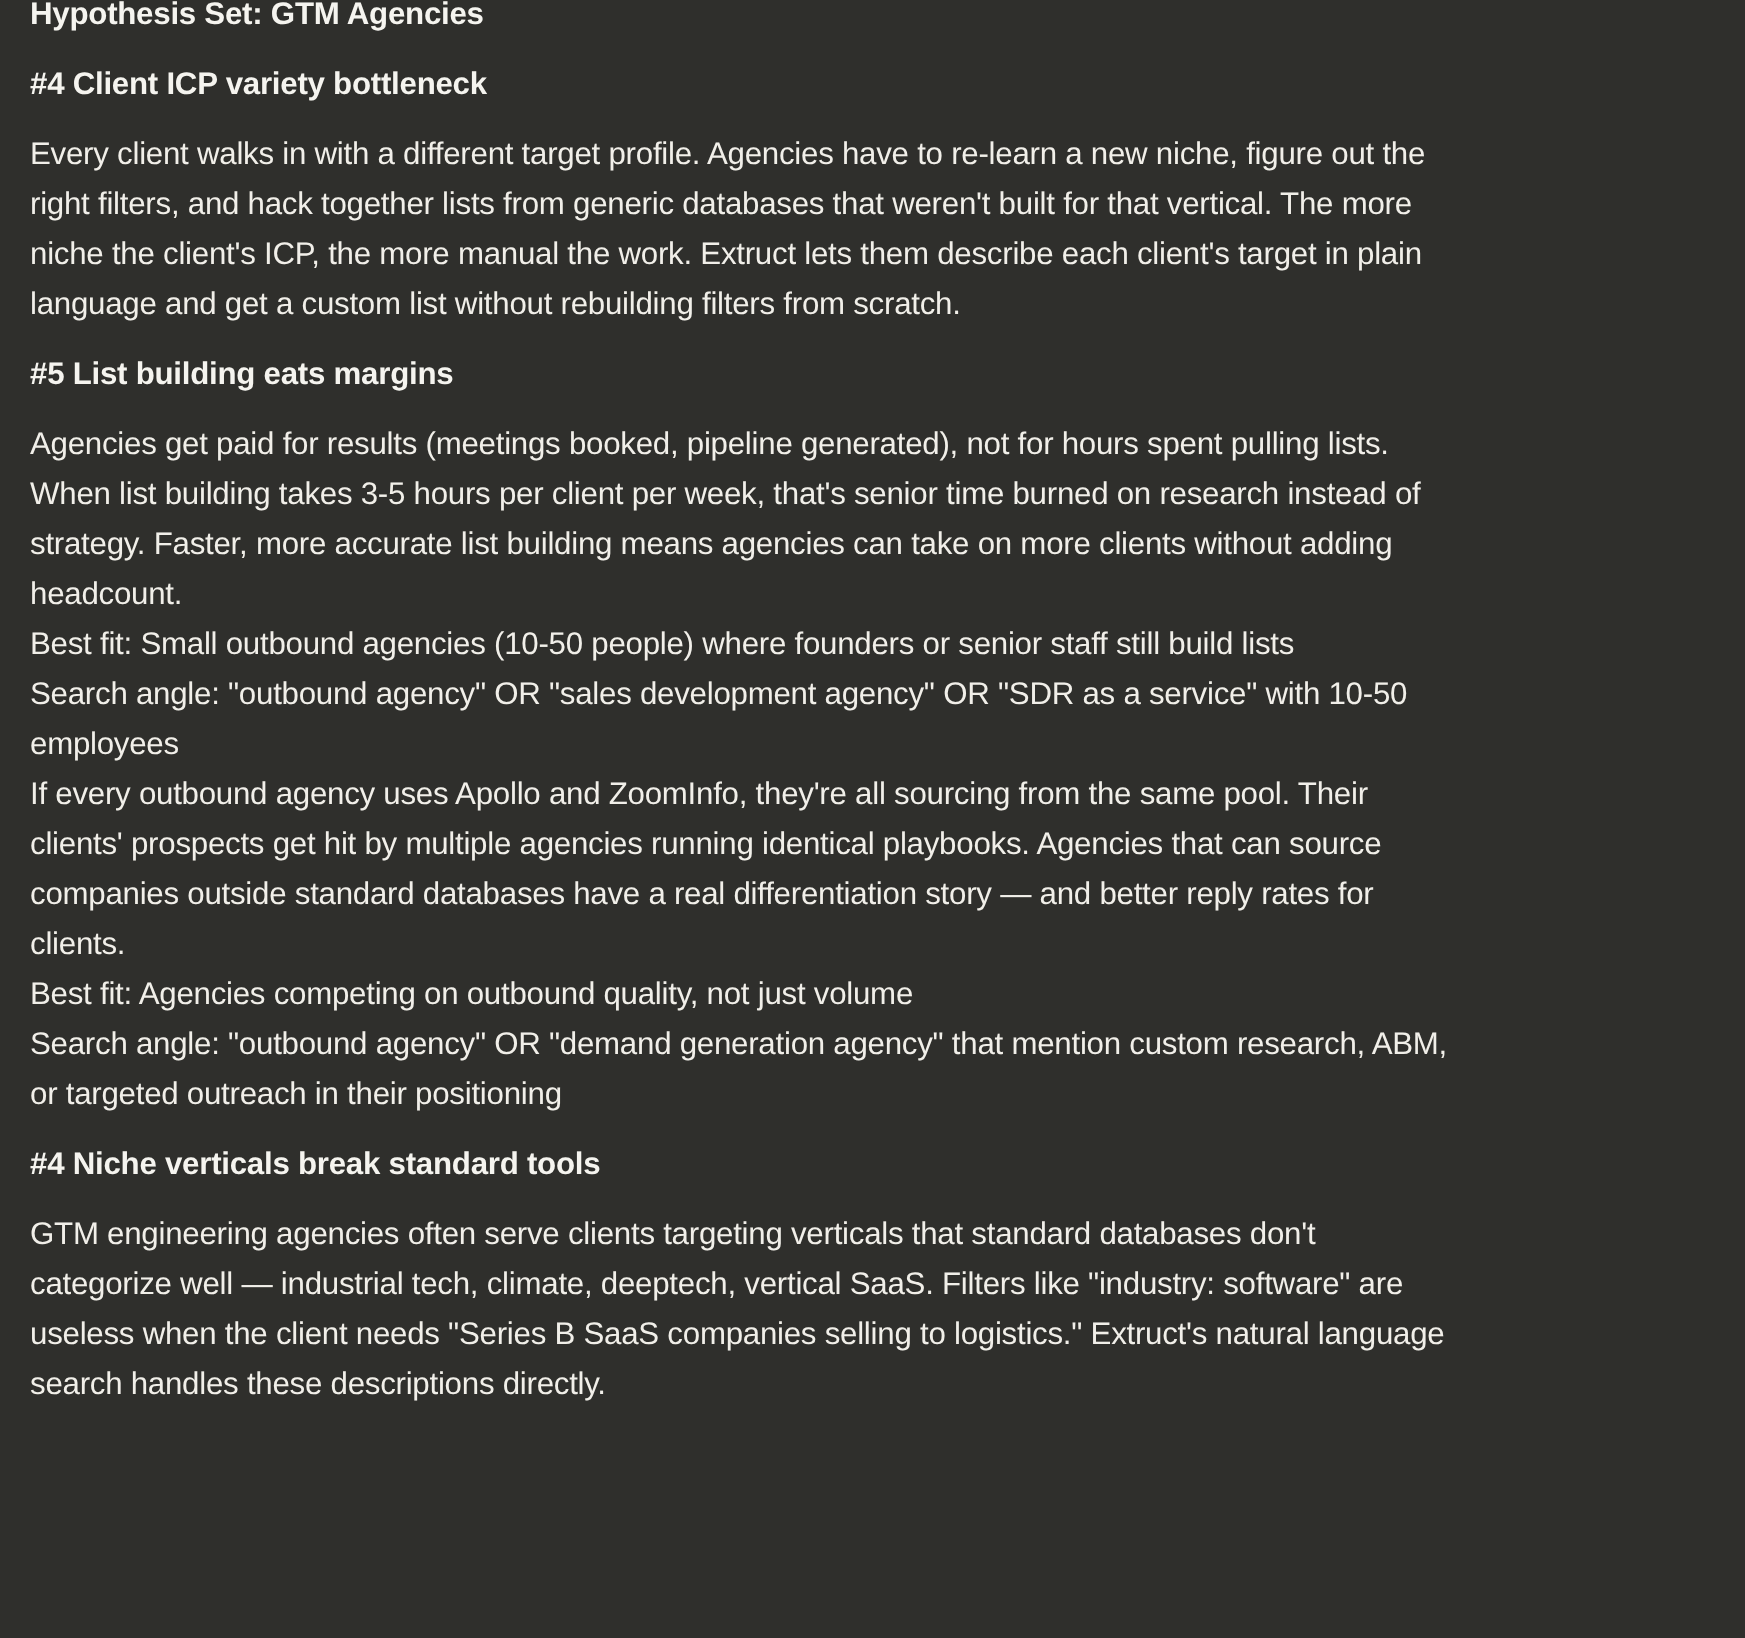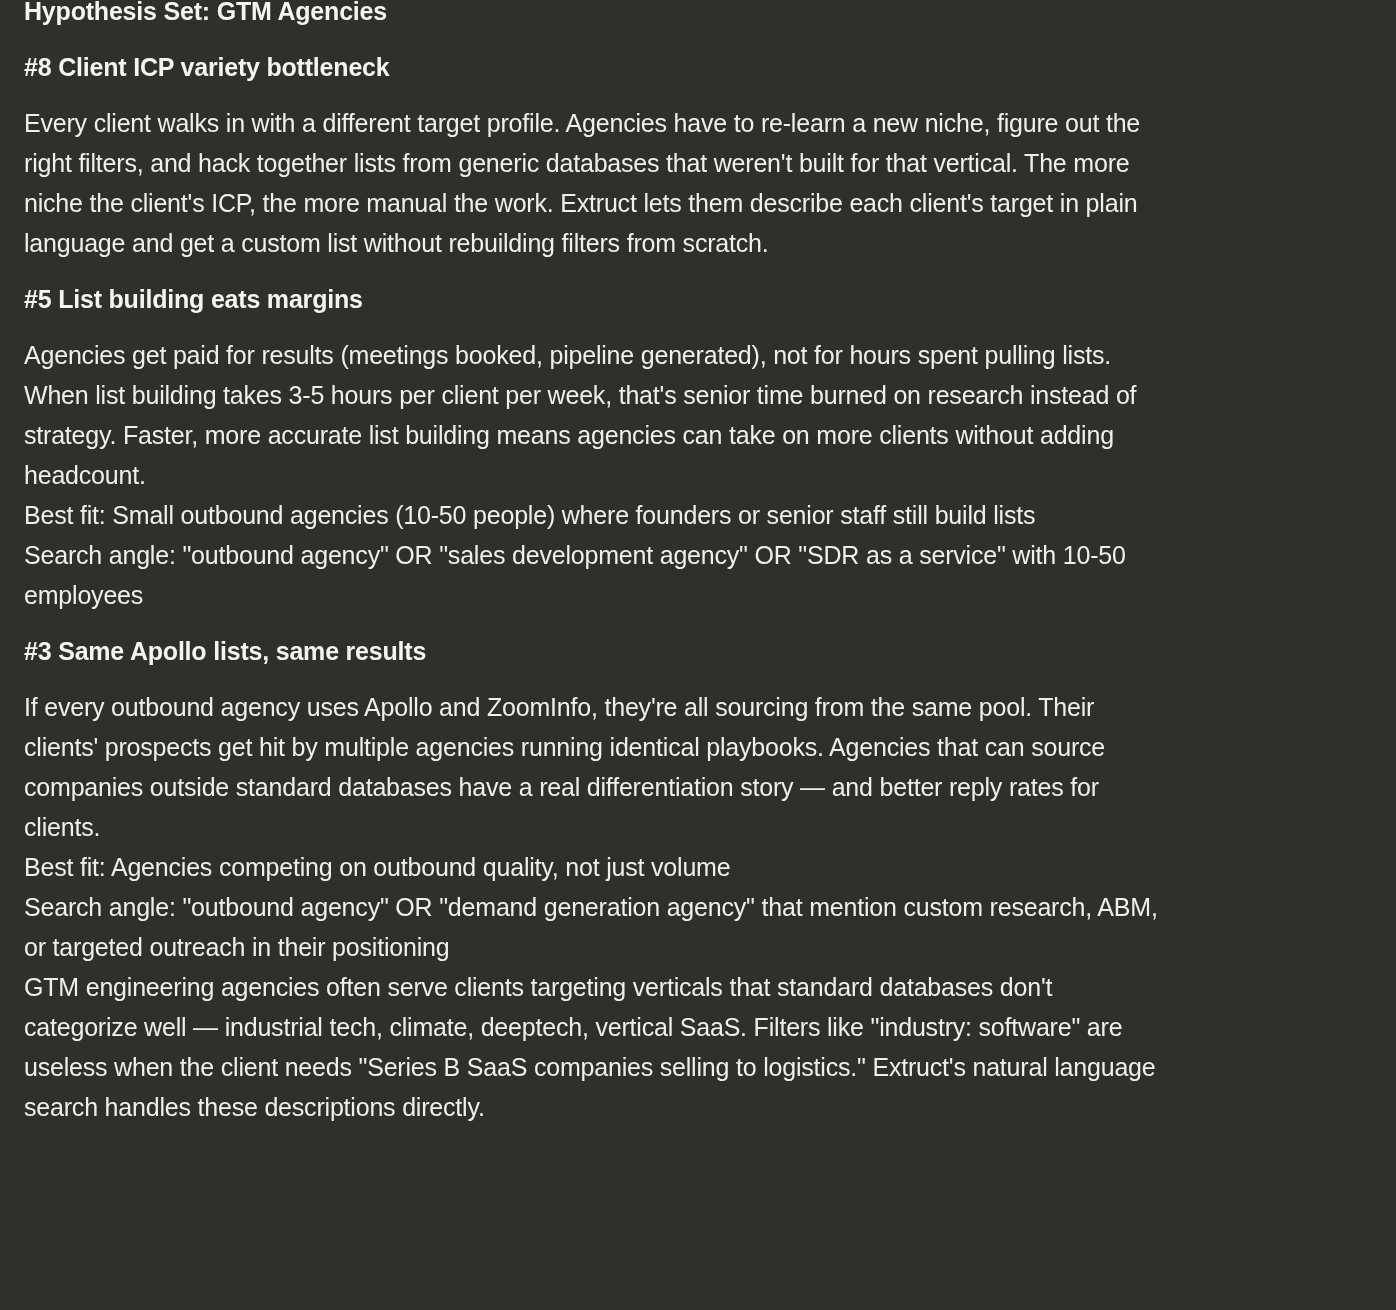--- a/index.html
+++ b/index.html
@@ -39,49 +39,49 @@
   }
 </style>
 </head>
 <body>
 
 <main class="doc">
 
   <h2 class="doc-title">Hypothesis Set: GTM Agencies</h2>
 
   <section>
-    <h3 class="section-heading">#8 Client ICP variety bottleneck</h3>
+    <h3 class="section-heading">#4 Client ICP variety bottleneck</h3>
     <p class="body-text">Every client walks in with a different target profile. Agencies have to re-learn a new niche, figure out the
 right filters, and hack together lists from generic databases that weren't built for that vertical. The more
 niche the client's ICP, the more manual the work. Extruct lets them describe each client's target in plain
 language and get a custom list without rebuilding filters from scratch.</p>
   </section>
 
   <section>
     <h3 class="section-heading">#5 List building eats margins</h3>
     <p class="body-text">Agencies get paid for results (meetings booked, pipeline generated), not for hours spent pulling lists.
 When list building takes 3-5 hours per client per week, that's senior time burned on research instead of
 strategy. Faster, more accurate list building means agencies can take on more clients without adding
 headcount.</p>
     <p class="fit-text">Best fit: Small outbound agencies (10-50 people) where founders or senior staff still build lists
 Search angle: "outbound agency" OR "sales development agency" OR "SDR as a service" with 10-50
 employees</p>
   </section>
 
   <section>
-    <h3 class="section-heading">#3 Same Apollo lists, same results</h3>
     <p class="body-text">If every outbound agency uses Apollo and ZoomInfo, they're all sourcing from the same pool. Their
 clients' prospects get hit by multiple agencies running identical playbooks. Agencies that can source
 companies outside standard databases have a real differentiation story — and better reply rates for
 clients.</p>
     <p class="fit-text">Best fit: Agencies competing on outbound quality, not just volume
 Search angle: "outbound agency" OR "demand generation agency" that mention custom research, ABM,
 or targeted outreach in their positioning</p>
   </section>
 
   <section>
+    <h3 class="section-heading">#4 Niche verticals break standard tools</h3>
     <p class="body-text">GTM engineering agencies often serve clients targeting verticals that standard databases don't
 categorize well — industrial tech, climate, deeptech, vertical SaaS. Filters like "industry: software" are
 useless when the client needs "Series B SaaS companies selling to logistics." Extruct's natural language
 search handles these descriptions directly.</p>
   </section>
 
 </main>
 
 </body></html>

